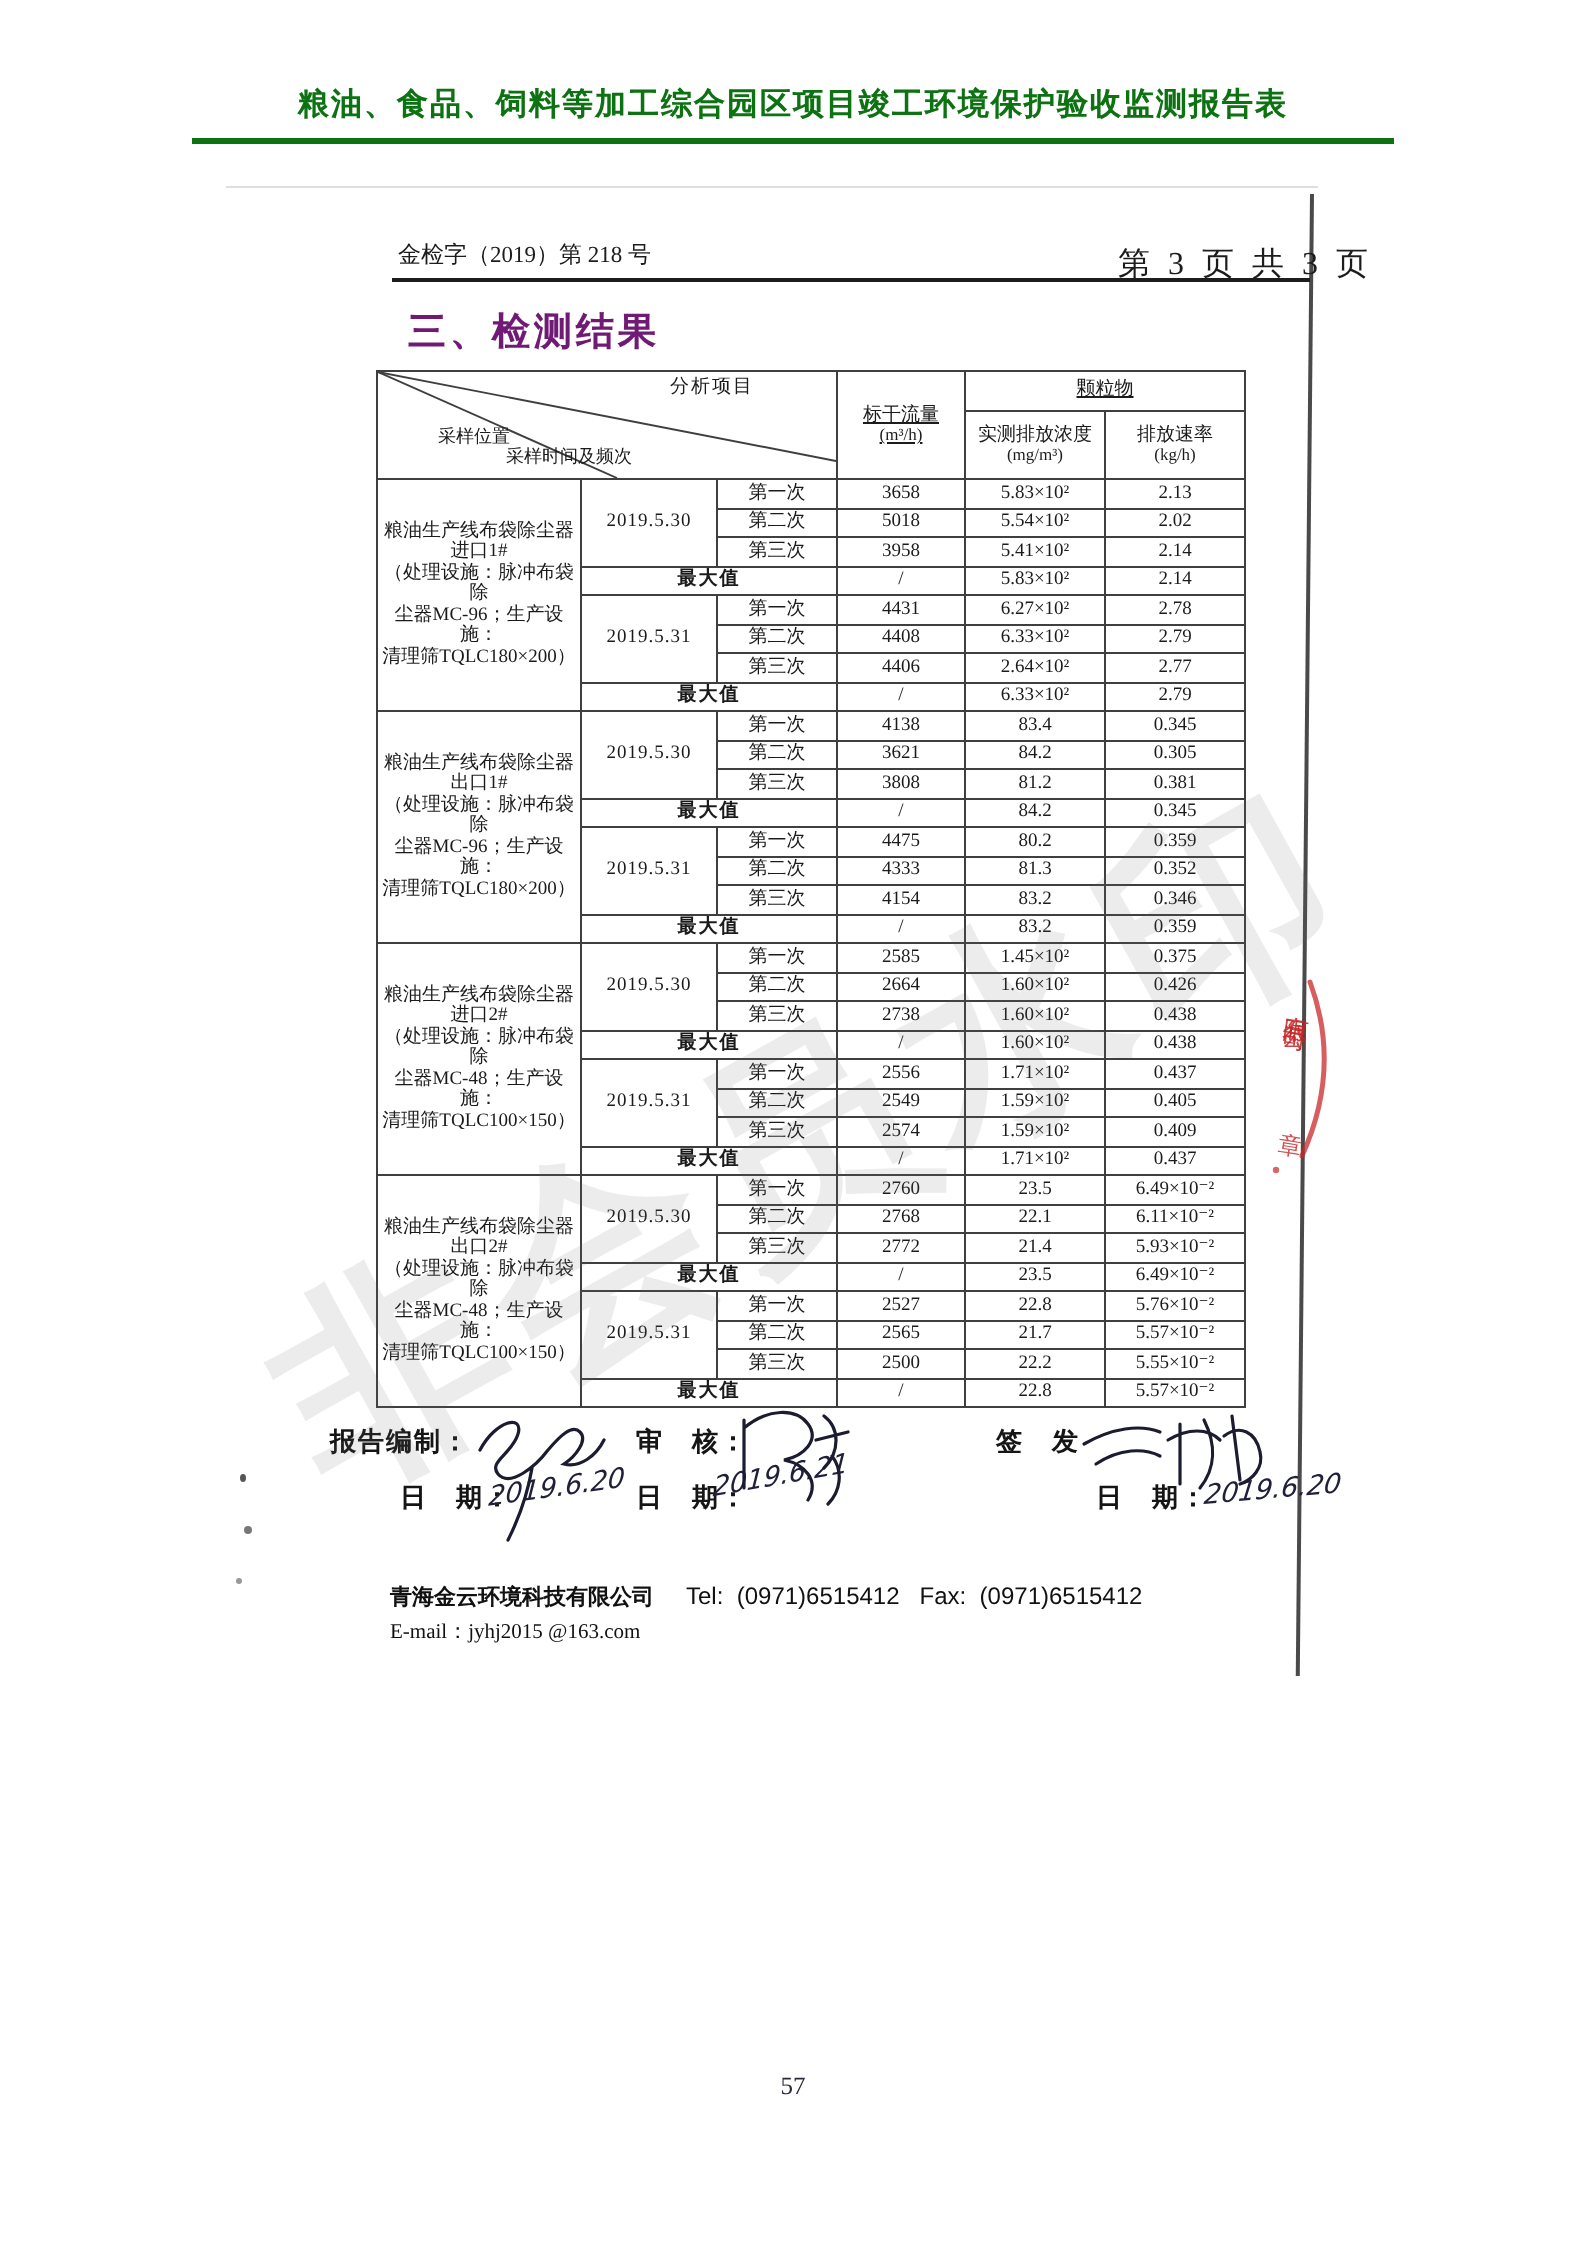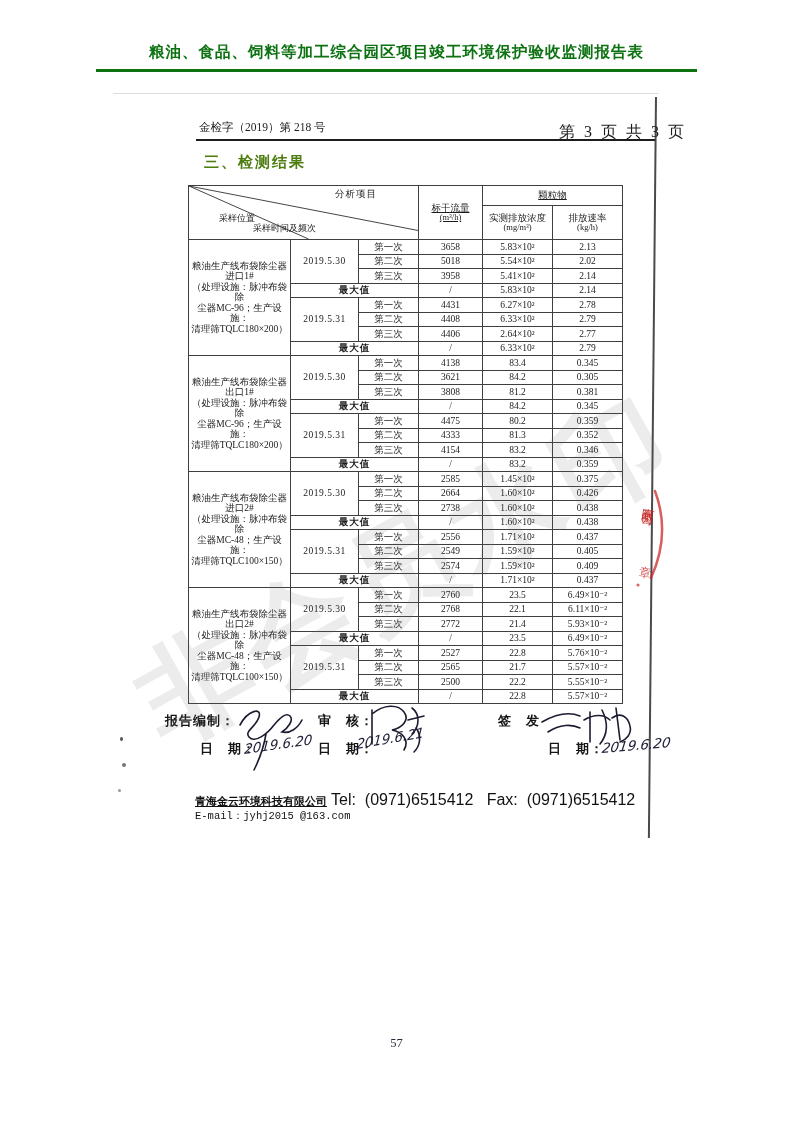--- a/index.html
+++ b/index.html
@@ -15,22 +15,22 @@
   
   .scan-top-edge{position:absolute;top:93px;left:113px;width:546px;height:1px;background:rgba(0,0,0,0.13);}
   .scan-right-edge{position:absolute;top:97px;left:655px;width:1.5px;height:741px;background:#4a4a4a;
     transform:rotate(0.55deg);transform-origin:top center;}
   .stray{position:absolute;background:#555;border-radius:50%;}
 
   
   .doc-no{position:absolute;top:120px;left:199px;font-size:11.5px;}
   .doc-pageind{position:absolute;top:122px;left:519px;font-size:16px;letter-spacing:2.5px;margin-left:40px;}
   .doc-head-rule{position:absolute;top:139px;left:196px;width:459px;height:1.5px;background:#1d1d1d;}
-  .section-title{position:absolute;top:153px;left:204px;font-size:15px;font-weight:bold;
-    font-family:"Liberation Sans","DejaVu Sans",sans-serif;letter-spacing:2px;color:#4d7c0f;}
+  .section-title{position:absolute;top:153px;left:204px;font-size:19px;font-weight:bold;
+    font-family:"Liberation Sans","DejaVu Sans",sans-serif;letter-spacing:2px;color:#701a75;}
 
   
   table.results{position:absolute;top:185px;left:188px;border-collapse:collapse;table-layout:fixed;
     background:transparent;z-index:2;}
   table.results td{border:1px solid #3f3f3f;text-align:center;vertical-align:middle;padding:0;
     font-size:9.5px;line-height:1.1;color:#1b1b1b;}
   table.results{border:1.5px solid #333;}
   tr.h1{height:20px;text-decoration:underline;} tr.h2{height:34px;}
   tbody tr{height:14.5px;}
   td.diag-cell{position:relative;padding:0;}
@@ -61,24 +61,24 @@
   .sig-label{position:absolute;font-family:"Liberation Sans","DejaVu Sans",sans-serif;
     font-weight:bold;font-size:13px;color:#151515;letter-spacing:1px;}
   .hand{position:absolute;font-family:"DejaVu Sans",sans-serif;font-style:italic;
     font-size:13.5px;color:#20203a;white-space:nowrap;}
   .sig-svg{position:absolute;overflow:visible;z-index:3;}
   .sig-svg path{fill:none;stroke:#1c1c30;stroke-width:1.6;stroke-linecap:round;}
 
   
   .company{position:absolute;top:791px;left:195px;font-size:11px;
     font-family:"Liberation Sans","DejaVu Sans",sans-serif;color:#111;}
-  .company b{font-weight:bold;text-decoration:underline;}
-  .company .contact{font-weight:normal;text-decoration:none;font-size:16px;margin-left:4px;}
+  .company b{font-weight:bold;}
+  .company .contact{font-weight:normal;text-decoration:none;font-size:12px;margin-left:16px;}
   .email{position:absolute;top:809px;left:195px;font-size:10.5px;
-    font-family:Liberation Mono, monospace;color:#111;}
+    font-family:Liberation Serif, serif;color:#111;}
   .page-no{position:absolute;top:1036px;left:0;width:100%;text-align:center;font-size:12.5px;color:#2a2a3a;}
 </style>
 </head>
 <body>
 
 <div class="page">
 
   <div class="book-title">粮油、食品、饲料等加工综合园区项目竣工环境保护验收监测报告表</div>
   <div class="book-rule"></div>
 

